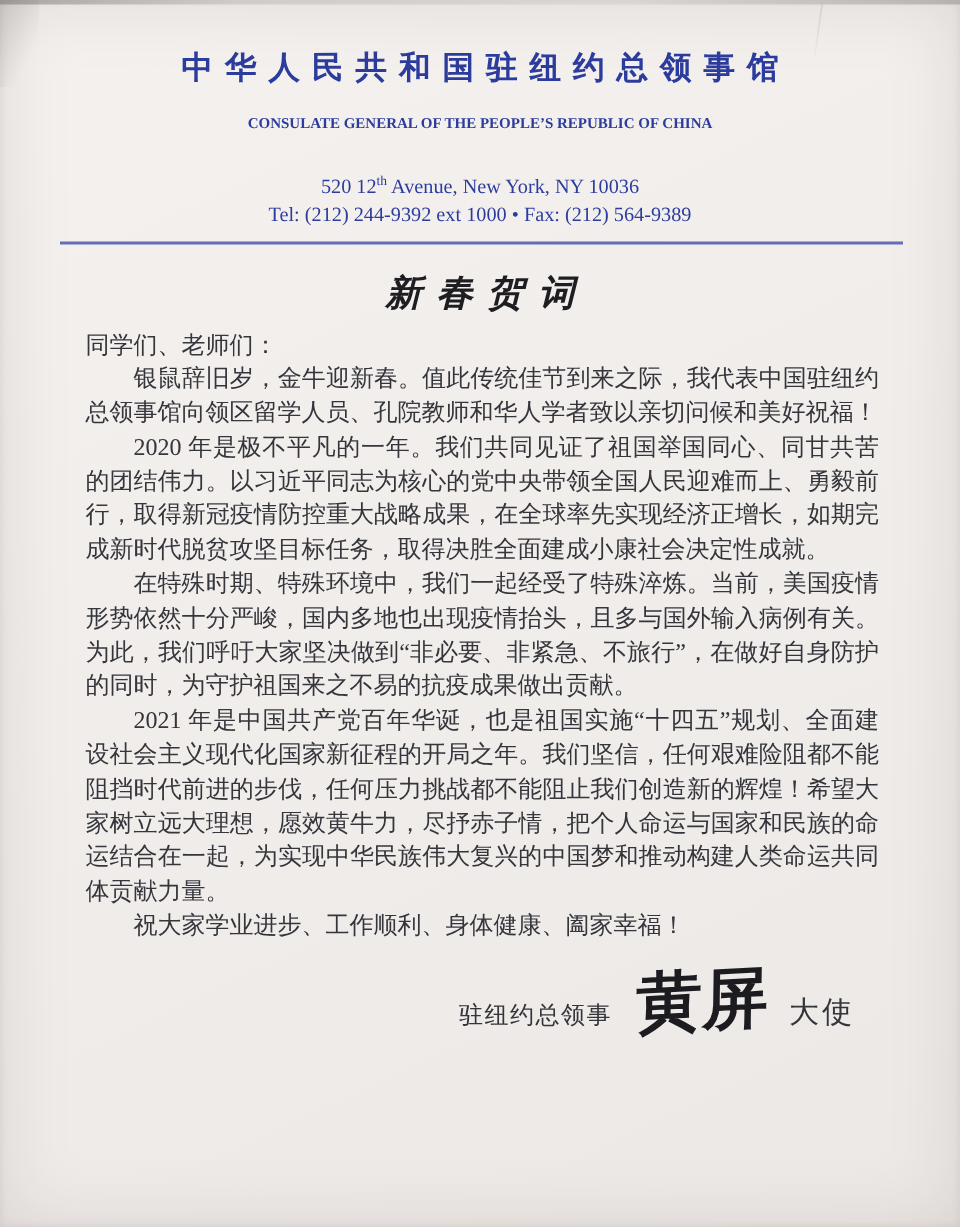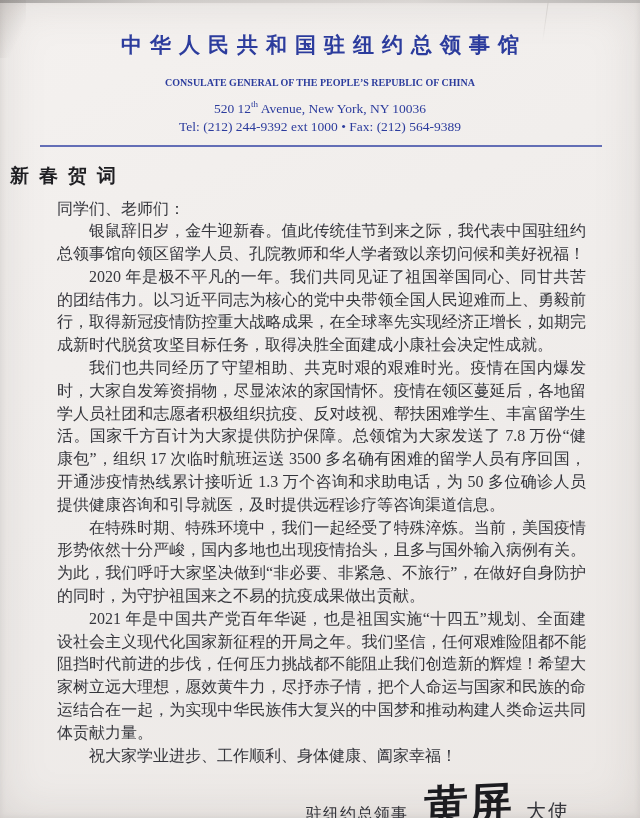--- a/index.html
+++ b/index.html
@@ -18,28 +18,28 @@
     background:linear-gradient(90deg,#6f6d6b,#bdb9b6 25%,#d2cecb 65%,#8d8b89);opacity:.5;}
   .scan-crease{position:absolute;top:0;left:545px;width:1px;height:42px;
     background:linear-gradient(#c4c0bd,transparent);transform:rotate(8deg);opacity:.7;}
   .scan-corner{position:absolute;top:0;left:0;width:26px;height:58px;
     background:linear-gradient(115deg,rgba(120,112,106,.25),transparent 70%);}
 
   
   .letterhead{padding-top:32px;text-align:center;color:#2c3c9d;}
   .org-cn{font-size:21px;font-weight:600;letter-spacing:8px;text-indent:8px;line-height:26px;}
   .org-en{font-size:10px;font-weight:bold;margin-top:15px;line-height:19px;}
-  .addr{font-size:13.5px;margin-top:4px;line-height:16px;}
+  .addr{font-size:13.5px;margin-top:20px;line-height:16px;}
   .addr sup{font-size:9px;}
   .tel{font-size:13.5px;margin-top:2px;line-height:16px;text-align:center;}
   .divider{height:2px;background:#4a57ab;margin:10px 38px 0 40px;opacity:.85;}
 
   
-  .doc-title{margin-top:16px;font-size:19px;font-weight:bold;
-    letter-spacing:10px;text-indent:10px;color:#1e1e22;}
+  .doc-title{margin-top:16px;text-align:center;font-size:24px;font-weight:bold;
+    letter-spacing:10px;text-indent:10px;color:#1e1e22;font-style:italic;}
 
   
   .body-text{margin:9px 54px 0 57px;font-size:16px;line-height:22.8px;
     text-align:justify;color:#35363c;}
   .body-text p{margin:0;text-indent:2em;}
   .body-text p.salutation{text-indent:0;}
 
   
   .closing{display:flex;justify-content:flex-end;align-items:flex-end;
     padding-right:70px;margin-top:18px;color:#34353b;}
@@ -64,21 +64,20 @@
     <div class="tel">Tel: (212) 244-9392 ext 1000 • Fax: (212) 564-9389</div>
     <div class="divider"></div>
   </div>
 
   <div class="doc-title">新春贺词</div>
 
   <div class="body-text">
     <p class="salutation">同学们、老师们：</p>
     <p>银鼠辞旧岁，金牛迎新春。值此传统佳节到来之际，我代表中国驻纽约总领事馆向领区留学人员、孔院教师和华人学者致以亲切问候和美好祝福！</p>
     <p>2020 年是极不平凡的一年。我们共同见证了祖国举国同心、同甘共苦的团结伟力。以习近平同志为核心的党中央带领全国人民迎难而上、勇毅前行，取得新冠疫情防控重大战略成果，在全球率先实现经济正增长，如期完成新时代脱贫攻坚目标任务，取得决胜全面建成小康社会决定性成就。</p>
-    <p>我们也共同经历了守望相助、共克时艰的艰难时光。疫情在国内爆发时，大家自发筹资捐物，尽显浓浓的家国情怀。疫情在领区蔓延后，各地留学人员社团和志愿者积极组织抗疫、反对歧视、帮扶困难学生、丰富留学生活。国家千方百计为大家提供防护保障。总领馆为大家发送了 7.8 万份“健康包”，组织 17 次临时航班运送 3500 多名确有困难的留学人员有序回国，开通涉疫情热线累计接听近 1.3 万个咨询和求助电话，为 50 多位确诊人员提供健康咨询和引导就医，及时提供远程诊疗等咨询渠道信息。</p>
     <p>在特殊时期、特殊环境中，我们一起经受了特殊淬炼。当前，美国疫情形势依然十分严峻，国内多地也出现疫情抬头，且多与国外输入病例有关。为此，我们呼吁大家坚决做到“非必要、非紧急、不旅行”，在做好自身防护的同时，为守护祖国来之不易的抗疫成果做出贡献。</p>
     <p>2021 年是中国共产党百年华诞，也是祖国实施“十四五”规划、全面建设社会主义现代化国家新征程的开局之年。我们坚信，任何艰难险阻都不能阻挡时代前进的步伐，任何压力挑战都不能阻止我们创造新的辉煌！希望大家树立远大理想，愿效黄牛力，尽抒赤子情，把个人命运与国家和民族的命运结合在一起，为实现中华民族伟大复兴的中国梦和推动构建人类命运共同体贡献力量。</p>
     <p>祝大家学业进步、工作顺利、身体健康、阖家幸福！</p>
   </div>
 
   <div class="closing">
     <span class="role">驻纽约总领事</span>
     <span class="sig">黄屏</span>
     <span class="suffix">大使</span>
   </div>

